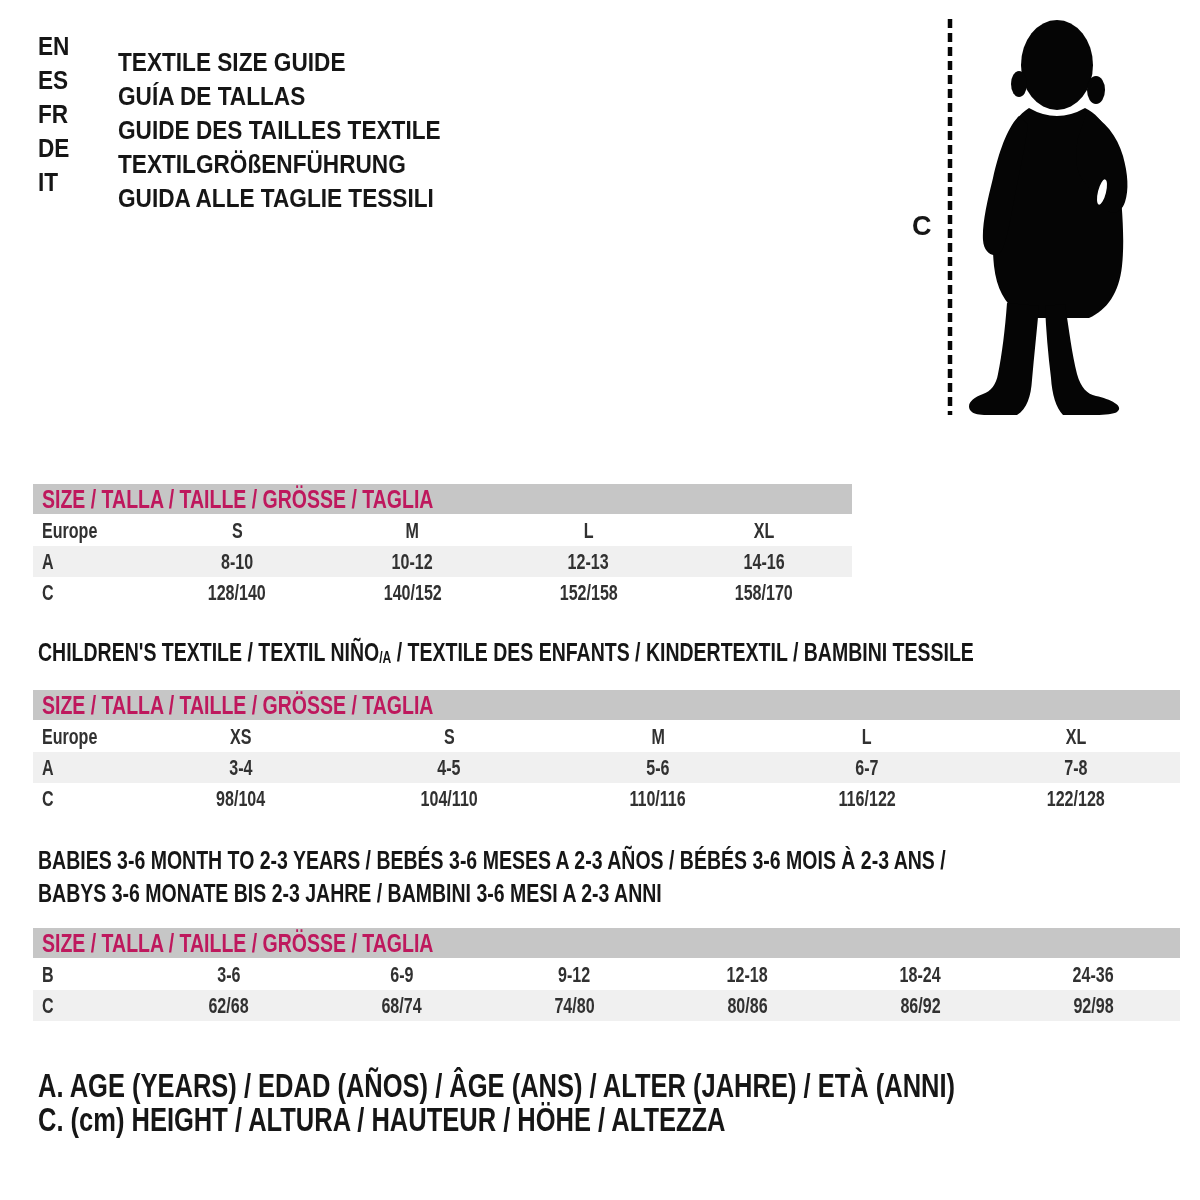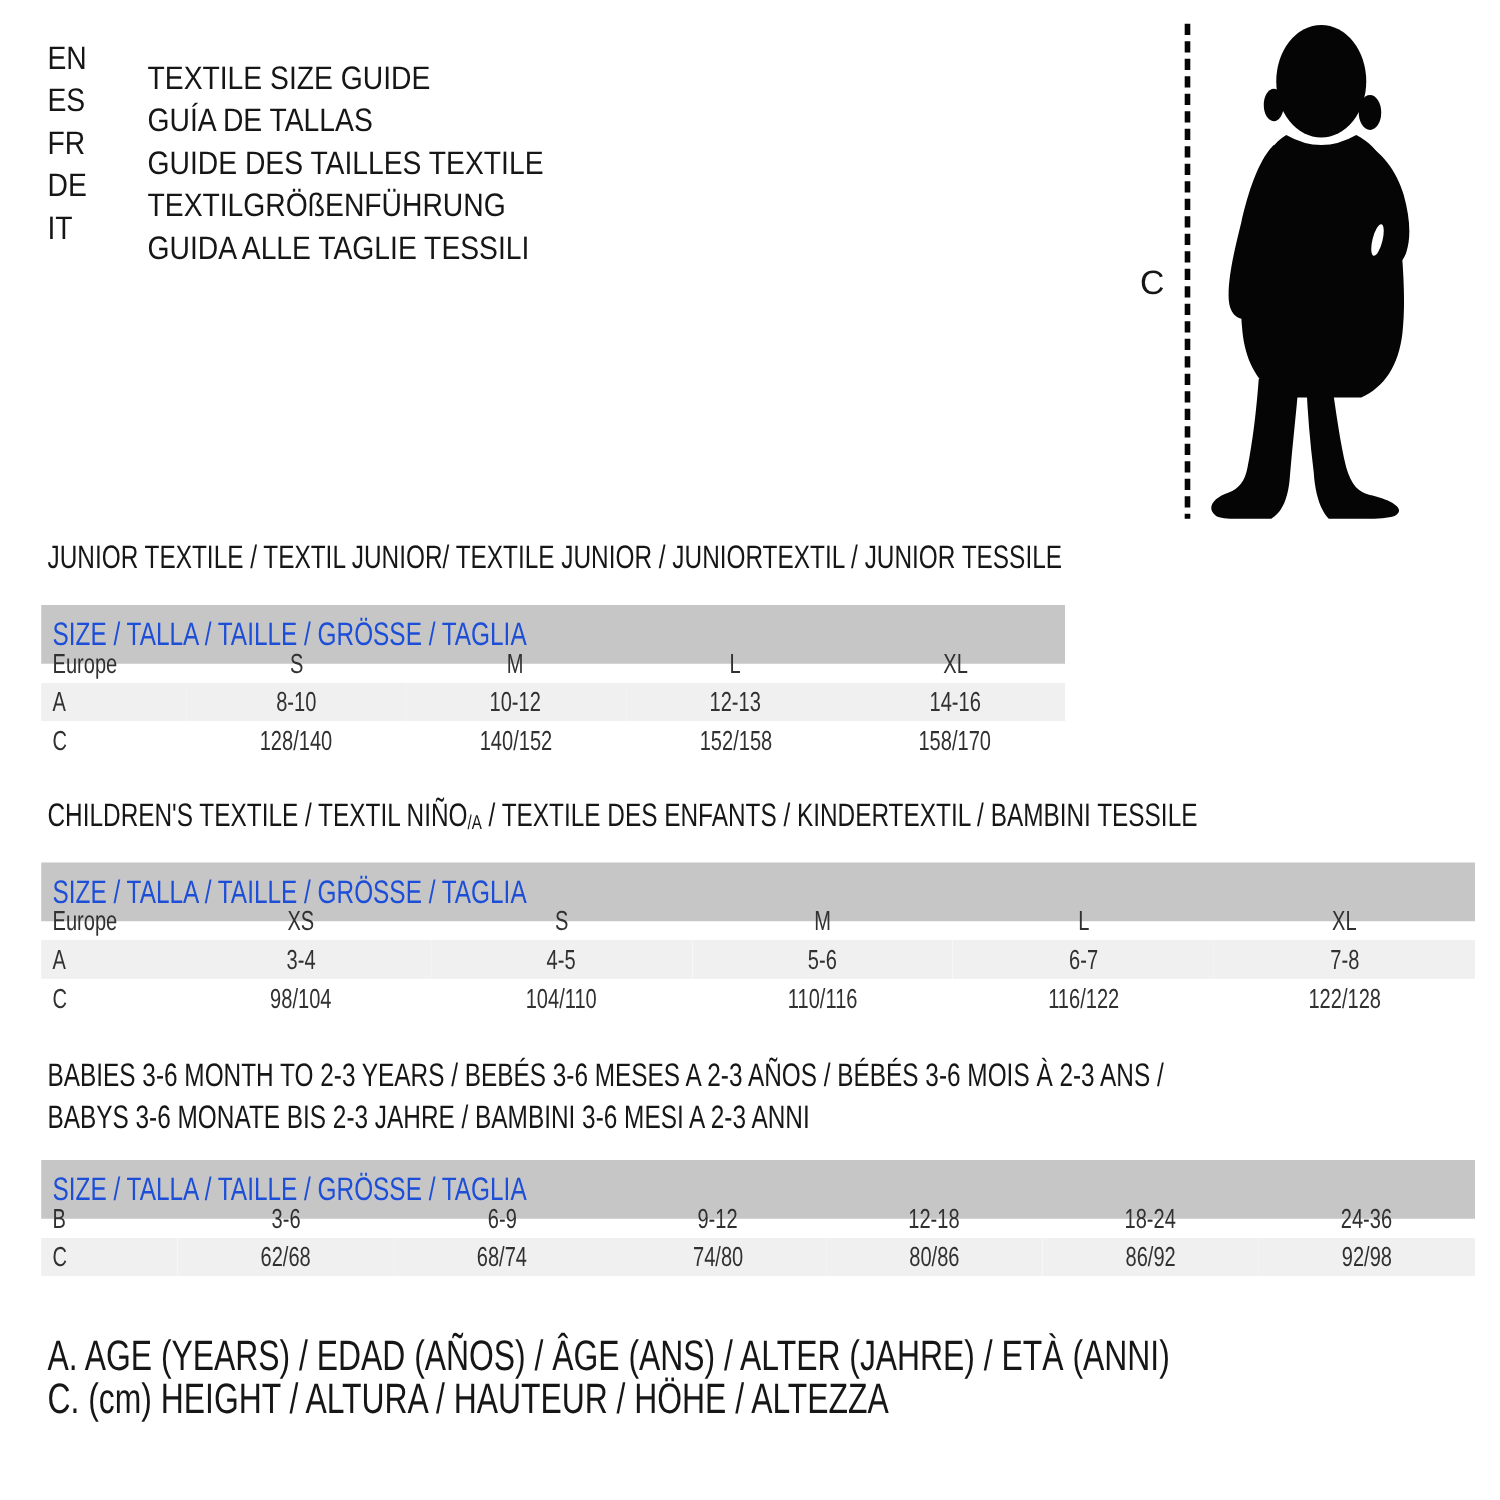--- a/index.html
+++ b/index.html
@@ -5,21 +5,21 @@
   :root{
     --bar:#c6c6c6;
     --alt:#f0f0f0;
     --ink:#161616;
     --table-ink:#313131;
     --sil:#050505;
   }
   html,body{margin:0;padding:0;background:#ffffff;}
   .canvas{
     position:relative;width:1200px;height:1200px;background:#ffffff;
-    font-family:"Liberation Sans",sans-serif;font-weight:normal;color:var(--ink);
+    font-family:"Liberation Sans",sans-serif;font-weight:bold;color:var(--ink);
     overflow:hidden;
   }
   
   .cond-h{display:inline-block;transform:scaleX(0.75);transform-origin:0 50%;white-space:nowrap;}
   .cond-lang{display:inline-block;transform:scaleX(0.87);transform-origin:0 50%;white-space:nowrap;}
   .cond-left{display:inline-block;transform:scaleX(0.73);transform-origin:0 50%;white-space:nowrap;}
   .cond-center{display:inline-block;transform:scaleX(0.73);transform-origin:50% 50%;white-space:nowrap;}
 
   
   .lang-block{position:absolute;left:38px;top:31px;font-size:26px;}
@@ -33,22 +33,22 @@
 
   
   .sec-title{position:absolute;left:38px;font-size:26px;line-height:28px;white-space:nowrap;}
   #junior-title{top:431px;}
   #children-title{top:638px;}
   #babies-title{top:846px;}
   #babies-title .tline{height:33px;}
   .subref{font-size:0.62em;vertical-align:-0.12em;}
 
   
-  .size-bar{position:absolute;height:47px;background:var(--bar);display:flex;align-items:center;
-            padding-left:9px;box-sizing:border-box;font-size:26px;color:#1d4ed8;}
+  .size-bar{position:absolute;height:30px;background:var(--bar);display:flex;align-items:center;
+            padding-left:9px;box-sizing:border-box;font-size:26px;color:#be185d;}
   #junior-sizebar{left:33px;top:484px;width:819px;}
   #children-sizebar{left:33px;top:690px;width:1147px;}
   #babies-sizebar{left:33px;top:928px;width:1147px;}
 
   
   table.size-table{position:absolute;border-collapse:collapse;table-layout:fixed;
                    font-size:22px;color:var(--table-ink);}
   #junior-table{left:33px;top:515px;width:819px;}
   #children-table{left:33px;top:721px;width:1147px;}
   #babies-table{left:33px;top:959px;width:1147px;}
@@ -109,23 +109,20 @@
       <path d="M122,94 C140,102 152,118 158,138 C163,156 164,172 160,184 C156,196 146,198 139,190 C131,180 124,170 117,161 C110,150 110,136 113,120 Z"></path>
 
       <path d="M42,285 C40,312 37,336 33,356 C31,367 26,373 18,376 C6,380 0,388 7,394 C9,396 14,397 22,397 L52,397 C62,391 66,378 67,362 C69,338 72,312 74,288 Z"></path>
 
       <path d="M100,286 C104,312 107,336 112,356 C116,370 122,376 131,378 C145,381 160,388 152,394 C149,396 140,397 131,397 L98,397 C91,390 87,376 86,360 C83,336 81,312 80,288 Z"></path>
 
       <ellipse cx="137" cy="174" rx="4" ry="13" fill="#ffffff" transform="rotate(14 137 174)"></ellipse>
     </g>
   </svg>
 
-  <div class="sec-title" id="junior-title">
-    <span class="cond-h">JUNIOR TEXTILE / TEXTIL JUNIOR/ TEXTILE JUNIOR / JUNIORTEXTIL / JUNIOR TESSILE</span>
-  </div>
   <div class="size-bar" id="junior-sizebar">
     <span class="cond-h">SIZE / TALLA / TAILLE / GRÖSSE / TAGLIA</span>
   </div>
   <table class="size-table" id="junior-table">
     <tbody>
         <tr>
           <td class="lbl"><span class="cond-left">Europe</span></td>
           <td><span class="cond-center">S</span></td>
           <td><span class="cond-center">M</span></td>
           <td><span class="cond-center">L</span></td>

